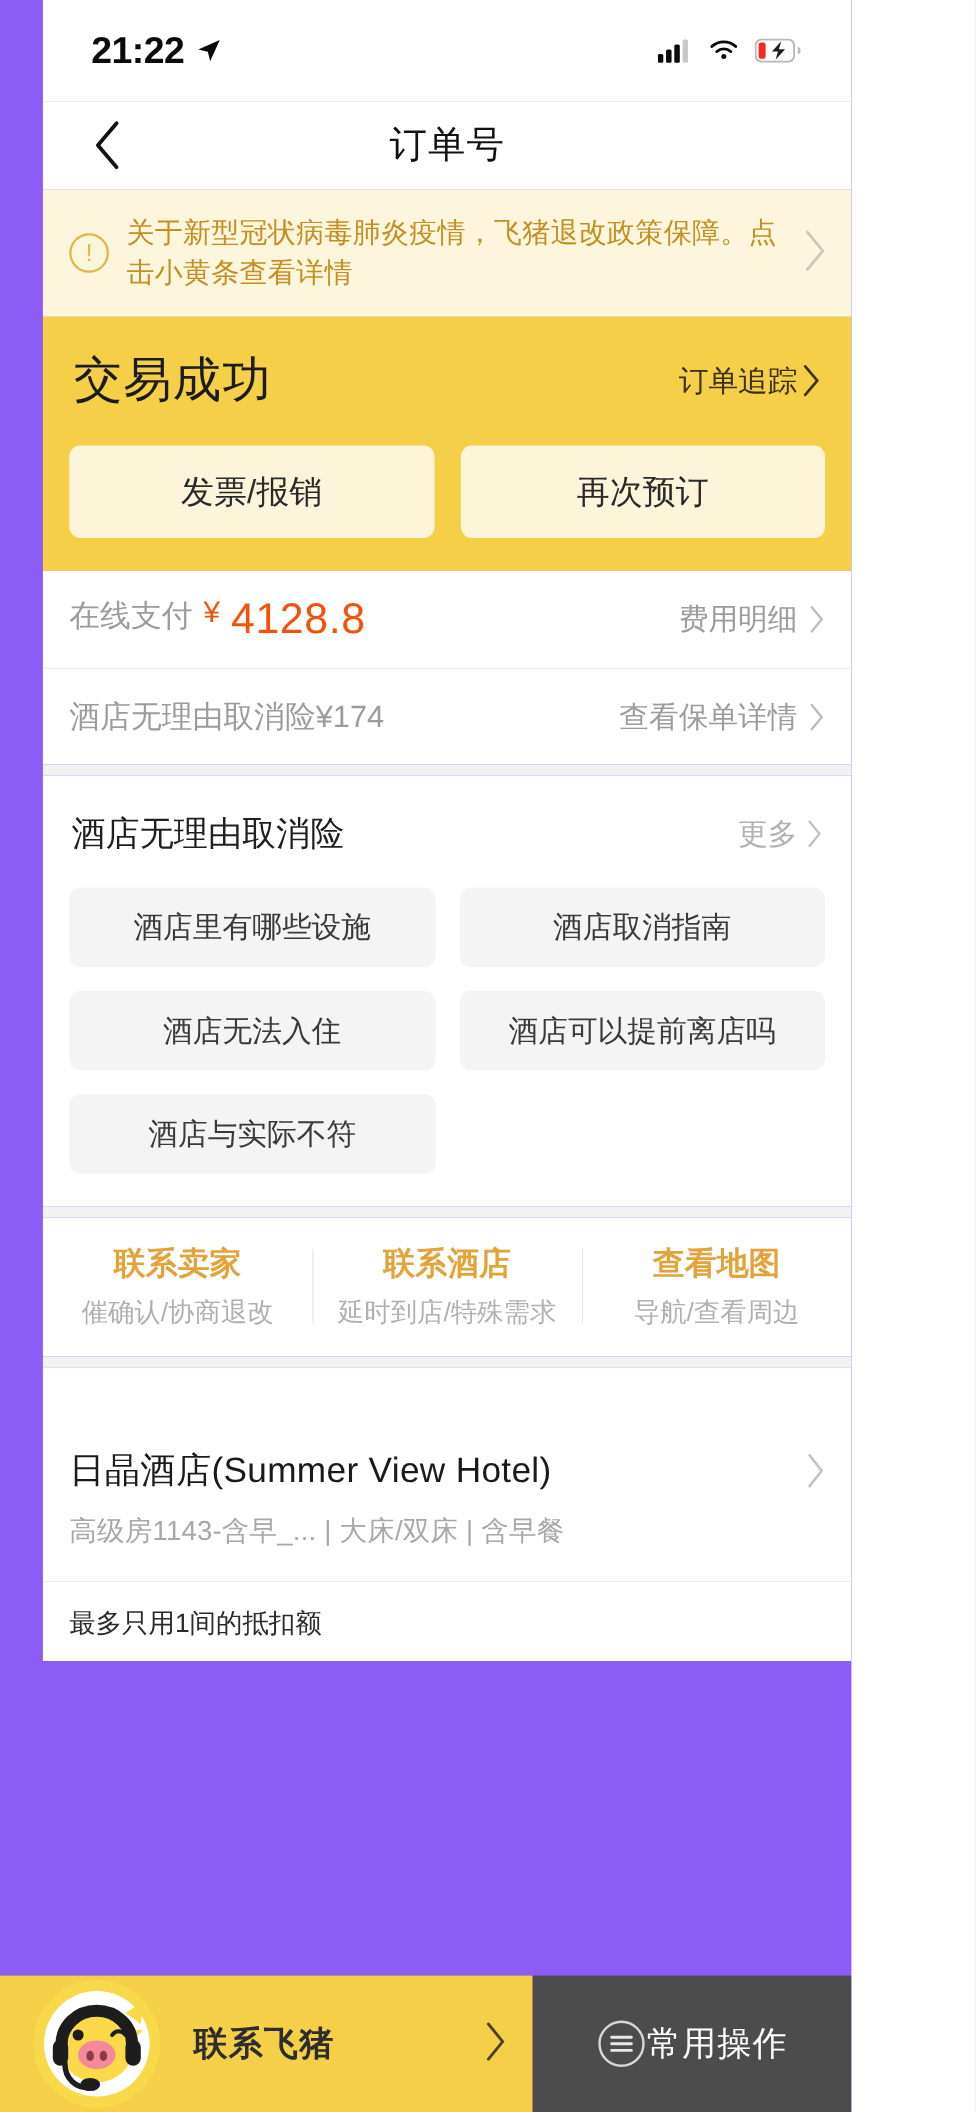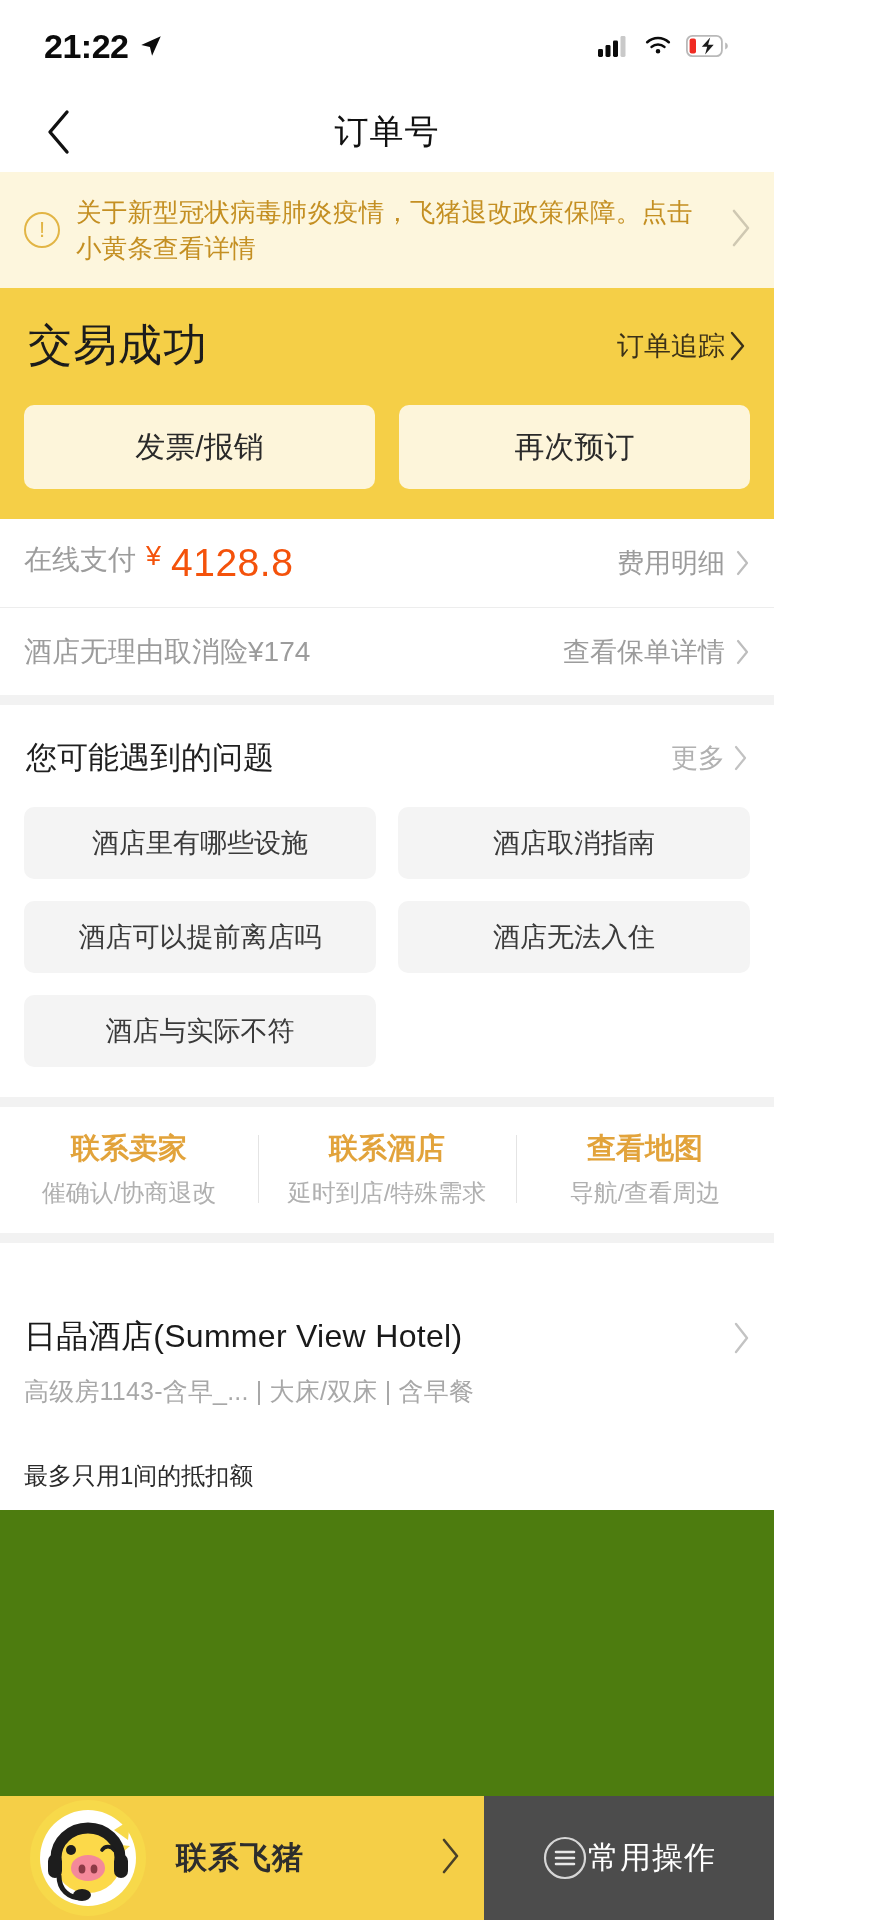--- a/index.html
+++ b/index.html
@@ -3,21 +3,21 @@
 <meta charset="utf-8">
 <style>
   * { margin:0; padding:0; box-sizing:border-box; }
   html, body {
     width:887px; height:1920px;
     background:#ffffff;
     font-family:"Liberation Sans","DejaVu Sans",sans-serif;
     -webkit-font-smoothing:antialiased;
     overflow:hidden;
   }
-  .screen { position:relative; width:774px; height:1920px; background:#4d7c0f; overflow:hidden; }
+  .screen { position:relative; width:774px; height:1920px; background:#8b5cf6; overflow:hidden;padding-left:39px; }
 
   
   .statusbar {
     height:92px; background:#fff; display:flex; align-items:center;
     justify-content:space-between; padding:0 46px 0 44px;
   }
   .sb-left { display:flex; align-items:center; gap:10px; }
   .sb-time { font-size:34px; font-weight:700; color:#0b0b0b; letter-spacing:-0.5px; }
   .loc-arrow { display:block; }
   .sb-right { display:flex; align-items:center; gap:13px; }
@@ -229,33 +229,33 @@
         </svg>
       </div>
     </div>
   </div>
 
 
   <div class="sep-gap"></div>
 
   <div class="faq">
     <div class="faq-head">
-      <div class="faq-title">您可能遇到的问题</div>
+      <div class="faq-title">酒店无理由取消险</div>
       <div class="faq-more">
         <span>更多</span>
         <svg width="15" height="26" viewBox="0 0 15 26">
           <path d="M3 2l9 11L3 24" stroke="#c2c2c2" stroke-width="2.2" fill="none" stroke-linecap="round" stroke-linejoin="round"></path>
         </svg>
       </div>
     </div>
     <div class="faq-grid">
       <div class="chip">酒店里有哪些设施</div>
       <div class="chip">酒店取消指南</div>
+      <div class="chip">酒店无法入住</div>
       <div class="chip">酒店可以提前离店吗</div>
-      <div class="chip">酒店无法入住</div>
       <div class="chip">酒店与实际不符</div>
     </div>
   </div>
 
   <div class="sep-gap"></div>
 
   <div class="contacts">
     <div class="contact-col">
       <span class="c-title">联系卖家</span>
       <span class="c-sub">催确认/协商退改</span>

